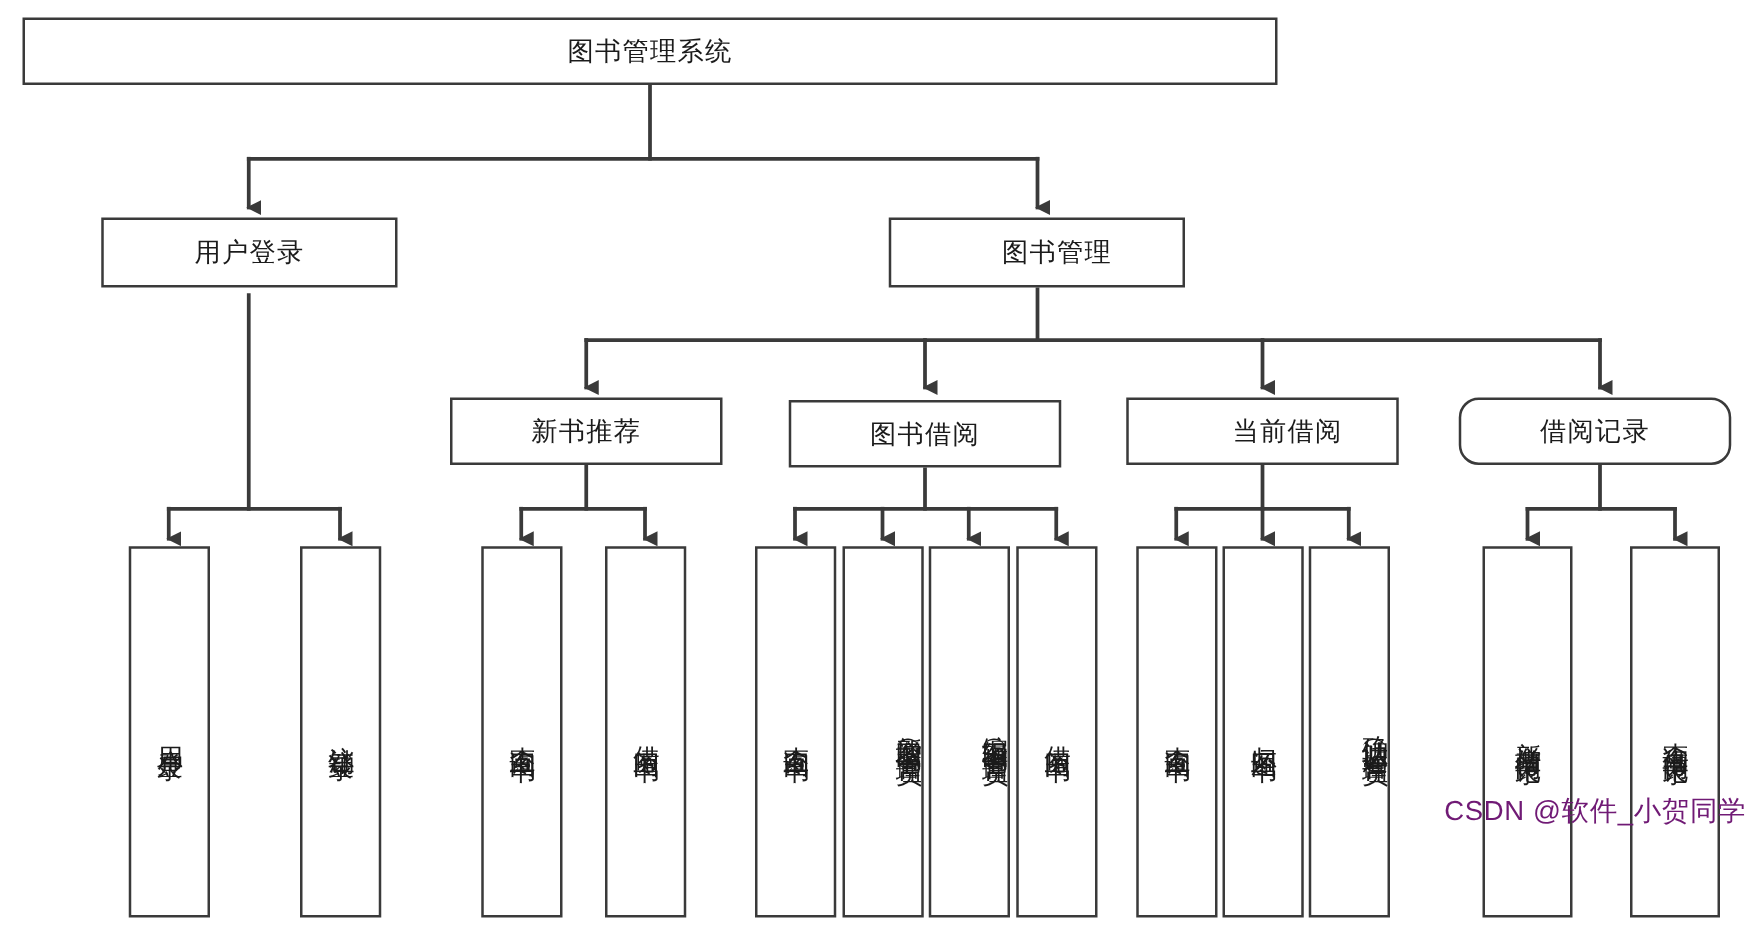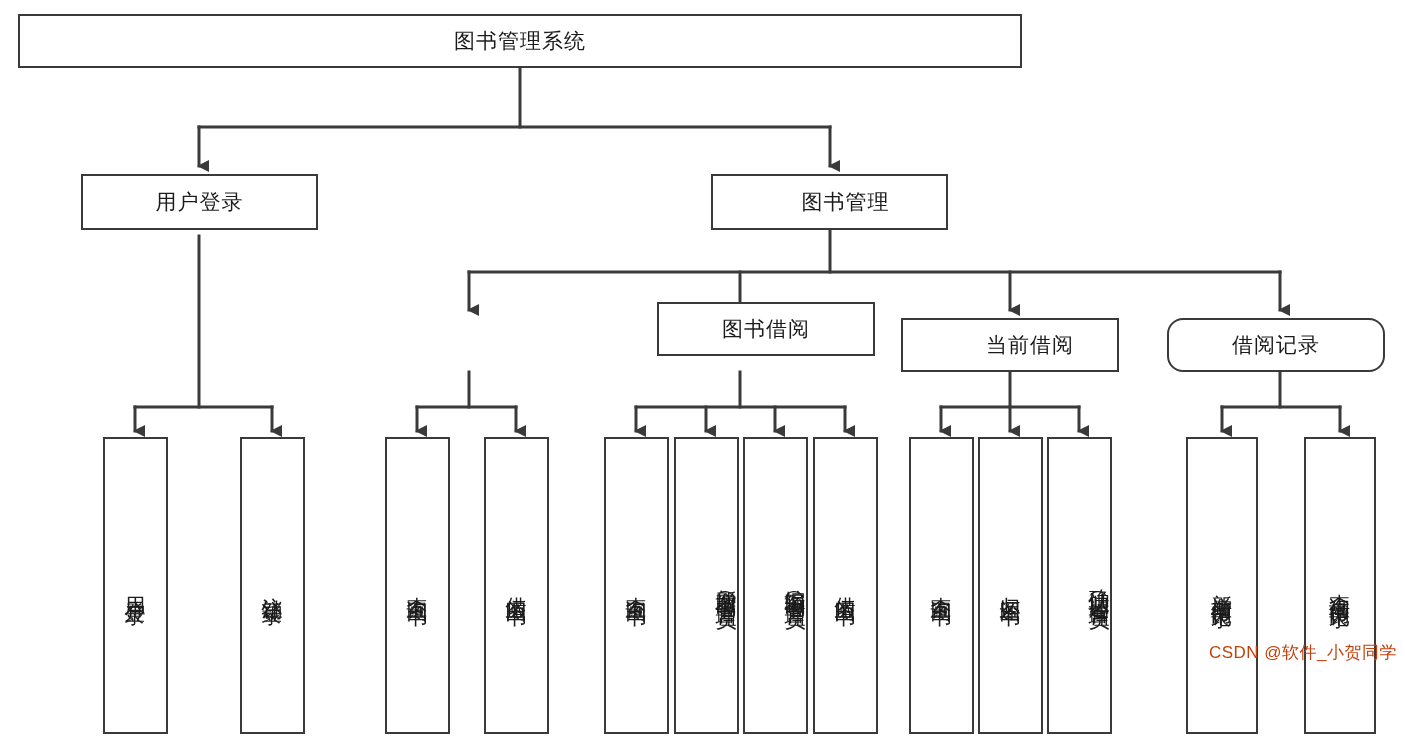--- a/index.html
+++ b/index.html
@@ -38,22 +38,22 @@
     align-items:flex-start;
     justify-content:center;
   }
   .node.v.top{align-items:flex-start;}
   .node.v.mid{align-items:center;}
 
   #watermark{
     position:absolute;
     right:8px;
     bottom:4px;
-    font-size:17px;
-    color:#c2410c;
+    font-size:22px;
+    color:#701a75;
     white-space:nowrap;
     letter-spacing:0.5px;
   }
 </style>
 </head>
 <body>
 
 <div id="canvas">
 
   <svg id="wires" viewBox="0 0 1405 747" xmlns="http://www.w3.org/2000/svg">
@@ -106,21 +106,22 @@
       <path d="M 1222 407 L 1222 431" marker-end="url(#arrow)"></path>
       <path d="M 1340 407 L 1340 431" marker-end="url(#arrow)"></path>
     </g>
   </svg>
 
   <div class="node h" style="left:18px;top:14px;width:1004px;height:54px;">图书管理系统</div>
 
   <div class="node h" style="left:81px;top:174px;width:237px;height:56px;">用户登录</div>
   <div class="node h" style="left:711px;top:174px;width:237px;height:56px;padding-left:32px;">图书管理</div>
 
-  <div class="node h" style="left:631px;top:302px;width:218px;height:54px;margin-left:26px;">图书借阅</div>
+  <div class="node h" style="left:360px;top:318px;width:218px;height:54px;">新书推荐</div>
+  <div class="node h" style="left:631px;top:320px;width:218px;height:54px;">图书借阅</div>
   <div class="node h" style="left:901px;top:318px;width:218px;height:54px;padding-left:40px;">当前借阅</div>
   <div class="node h" style="left:1167px;top:318px;width:218px;height:54px;border-radius:16px;">借阅记录</div>
 
   <div class="node v mid" style="left:103px;top:437px;width:65px;height:297px;">用户登录</div>
   <div class="node v mid" style="left:240px;top:437px;width:65px;height:297px;">注销登录</div>
 
   <div class="node v mid" style="left:385px;top:437px;width:65px;height:297px;">查询图书</div>
   <div class="node v mid" style="left:484px;top:437px;width:65px;height:297px;">借阅图书</div>
 
   <div class="node v mid" style="left:604px;top:437px;width:65px;height:297px;">查询图书</div>

